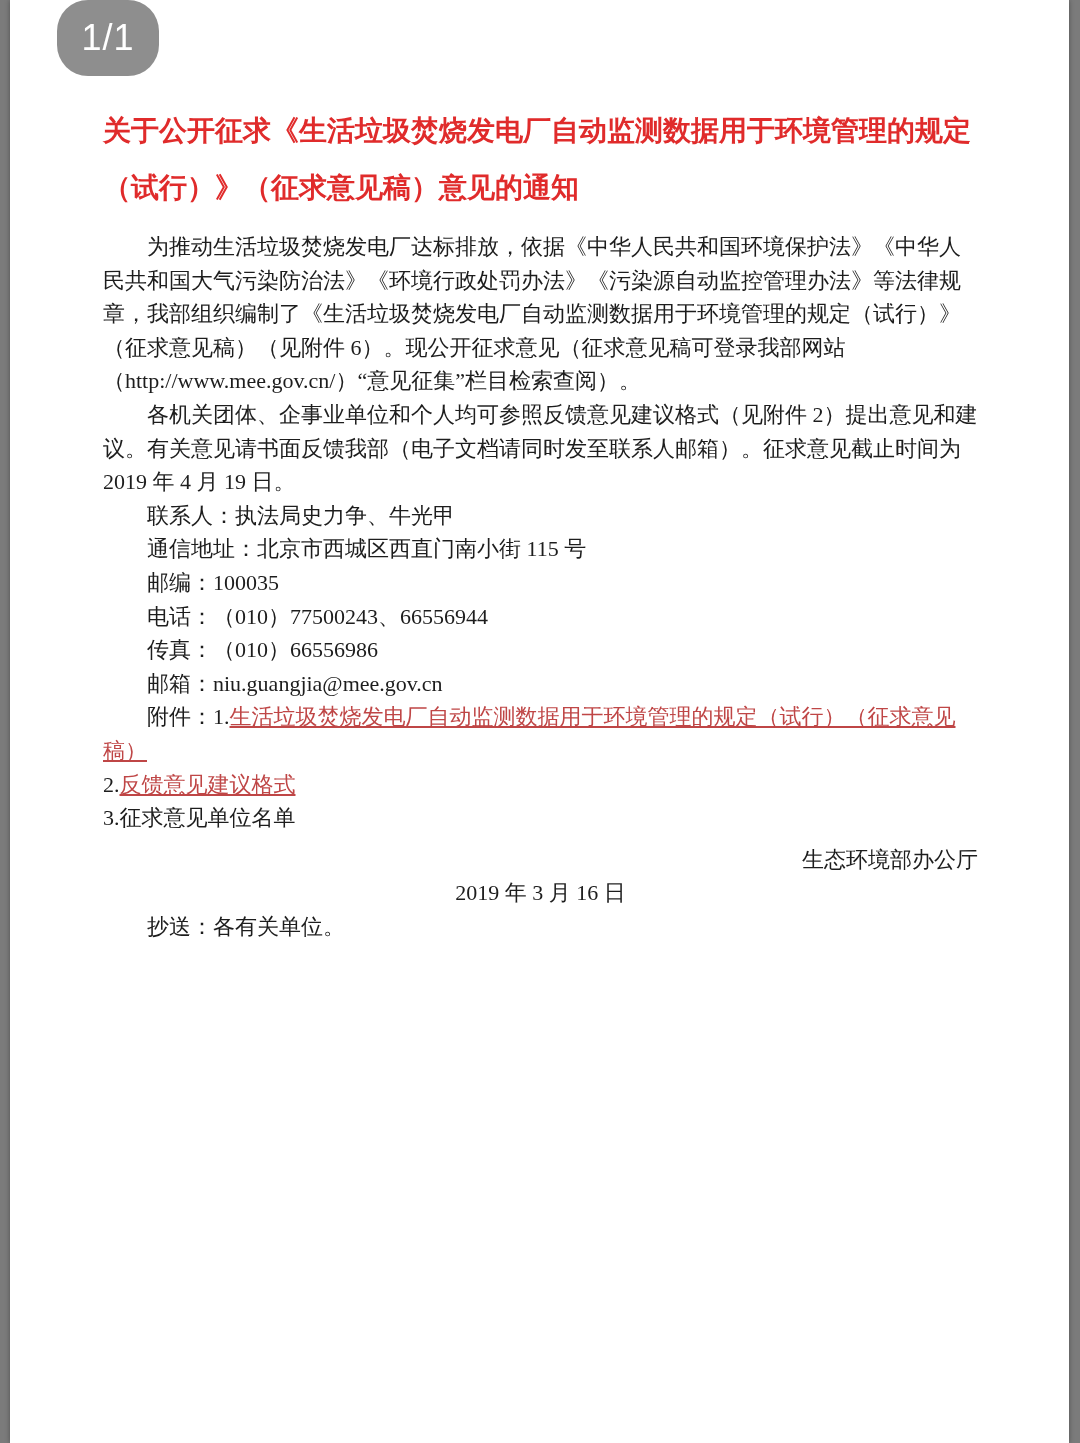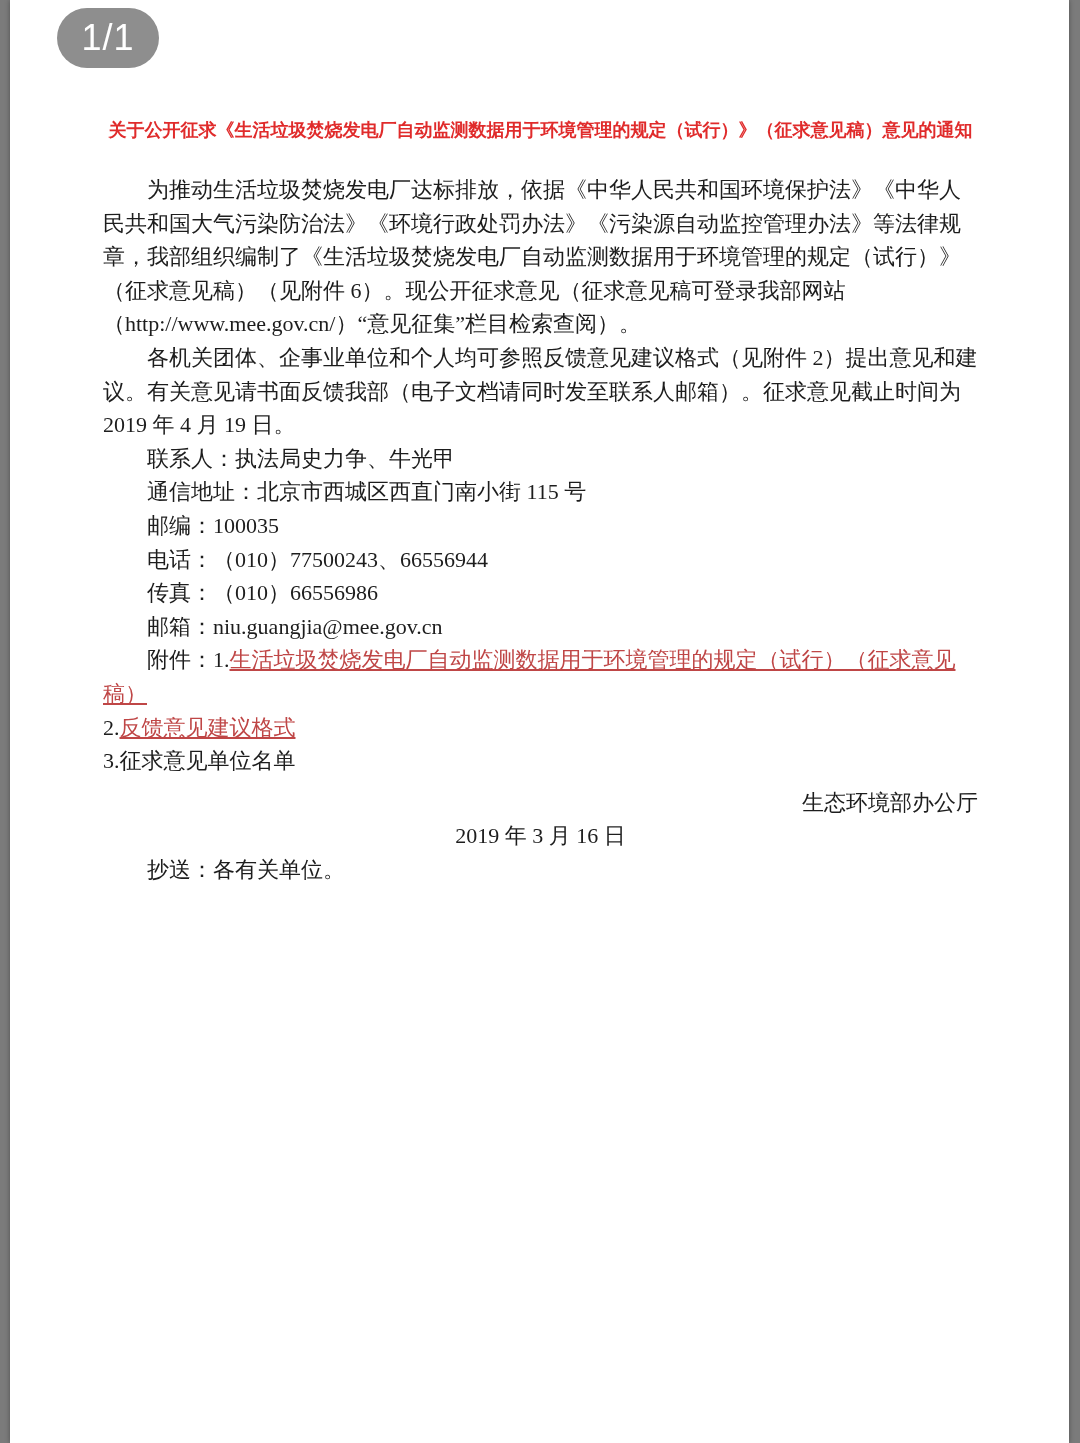--- a/index.html
+++ b/index.html
@@ -9,43 +9,42 @@
     font-family:"Liberation Serif","DejaVu Serif",serif;
     position:relative;overflow:hidden;
   }
   .viewer{position:relative;width:1080px;height:1443px;}
   .page{
     position:absolute;left:10px;right:11px;top:0;bottom:0;
     background:#ffffff;
     box-shadow:0 0 5px rgba(0,0,0,.35);
   }
   .page-indicator{
-    position:absolute;top:8px;left:57px;
-    min-width:102px;height:60px;
+    position:absolute;top:0;left:57px;
+    min-width:102px;height:76px;
     background:var(--badge-gray,#8e8e8e);
     border-radius:31px;
     color:#ffffff;
     font-family:"Liberation Sans","DejaVu Sans",sans-serif;
     font-size:36px;
     display:flex;align-items:center;justify-content:center;
     letter-spacing:1px;
   }
   .doc{
     padding:102px 91px 0 93px;
     font-size:22px;
     line-height:33.6px;
     color:var(--text-black,#1d1d1d);
   }
   .doc-title{
     font-family:"Liberation Sans","DejaVu Sans",sans-serif;
     font-weight:700;
     color:var(--title-red,#e02b2b);
-    font-size:18px;
+    font-size:28px;
     line-height:57px;
-    text-align:center;
     margin:0 0 14px 0;
   }
   .doc p{margin:0;}
   .indent{text-indent:2em;}
   .att-sub{margin-left:107px;text-indent:0;}
   a.doc-link{
     color:var(--link-red,#bf4646);
     text-decoration:underline;
     text-decoration-color:var(--link-red,#bf4646);
     cursor:pointer;

